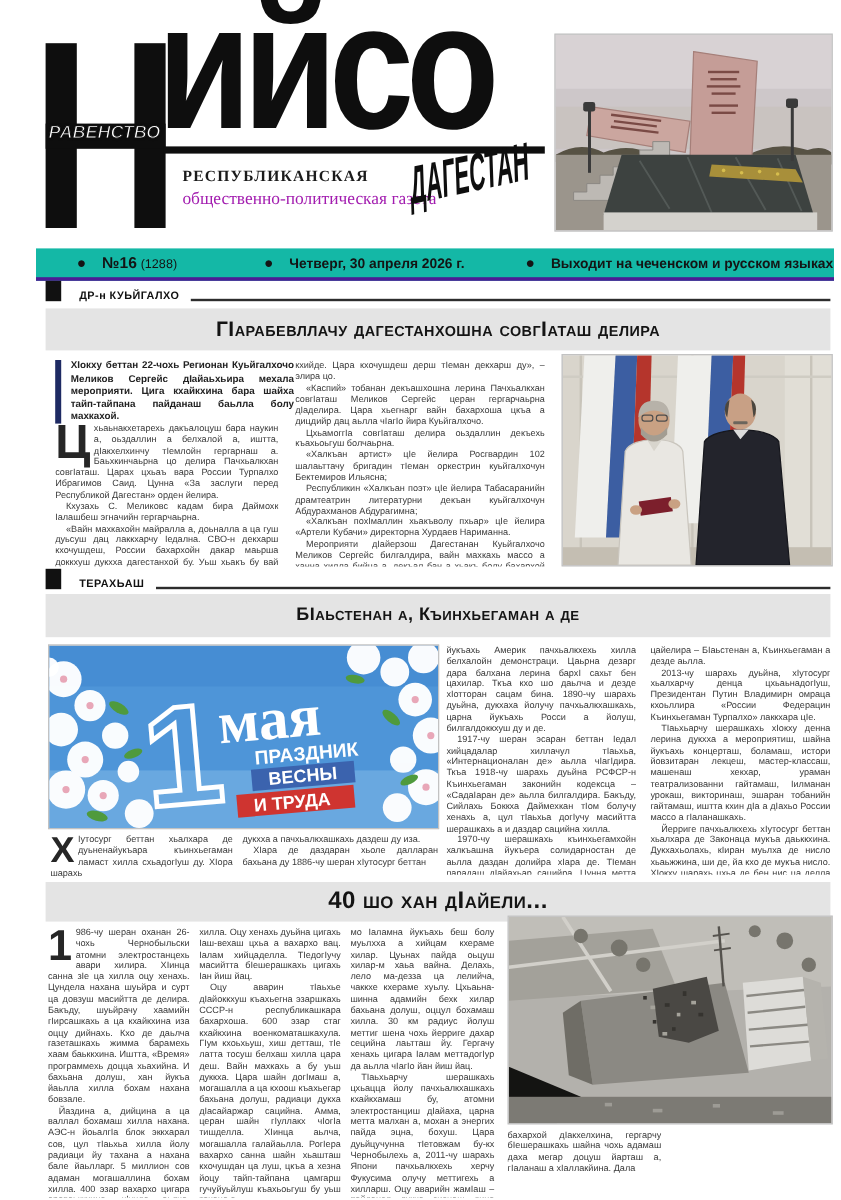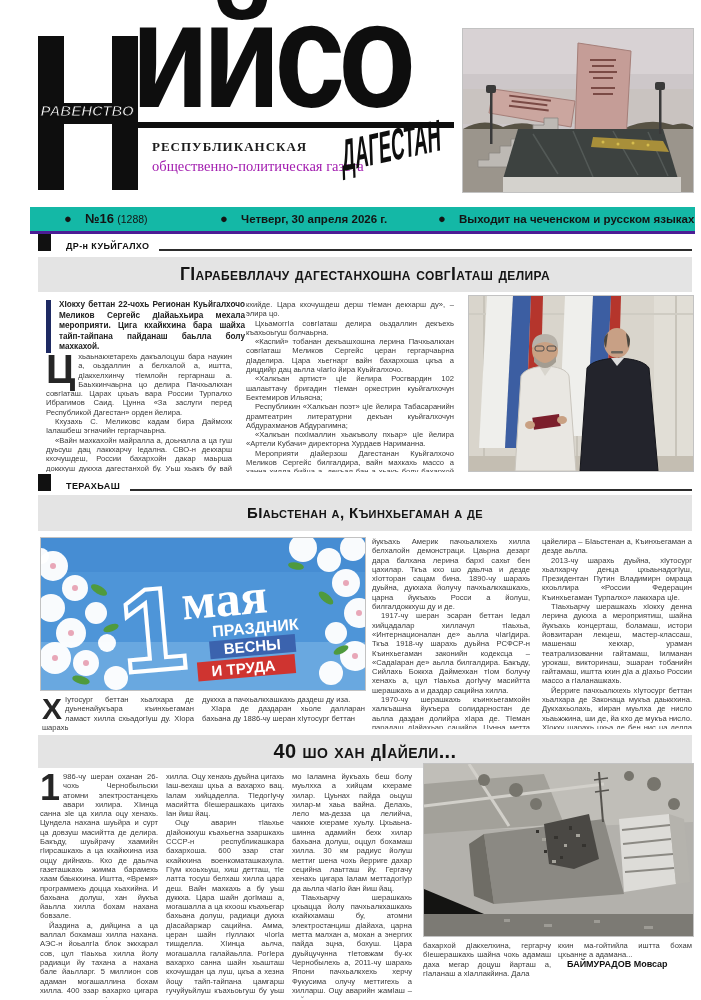--- a/index.html
+++ b/index.html
@@ -146,22 +146,22 @@
     <p class="flush">
       <span class="drop dc-big">Ц</span>
       <span>хьаьнакхетарехь дакъалоцуш бара наукин а, оьздаллин а белхалой а, иштта, дIакхелхинчу тIемлойн гергарнаш а. Баьхкинчаьрна цо делира Пачхьалкхан совгIаташ. Царах цхьаъ вара России Турпалхо Ибрагимов Саид. Цунна «За заслуги перед Республикой Дагестан» орден йелира.</span>
     </p>
     <p>Кхузахь С. Меликовс кадам бира Даймохк Iалашбеш эгначийн гергарчаьрна.</p>
     <p>«Вайн махкахойн майралла а, доьналла а ца гуш дуьсуш дац лаккхарчу Iедална. СВО-н декхарш кхочушдеш, России бахархойн дакар маьрша доккхуш дукхха дагестанхой бу. Уьш хьакъ бу вай шайх дак-</p>
   </div>
 
   <div class="col" style="left:246px;top:300px;width:208px;height:172px;">
     <p class="flush">кхийде. Цара кхочушдеш дерш тIеман декхарш ду», – элира цо.</p>
+    <p>«Каспий» тобанан декъашхошна лерина Пачхьалкхан совгIаташ Меликов Сергейс церан гергарчаьрна дIаделира. Цара хьегнарг вайн бахархоша цкъа а дицдийр дац аьлла чIагIо йира Куьйгалхочо.</p>
     <p>ЦхьамоггIа совгIаташ делира оьздаллин декъехь къахьоьгуш болчаьрна.</p>
-    <p>«Каспий» тобанан декъашхошна лерина Пачхьалкхан совгIаташ Меликов Сергейс церан гергарчаьрна дIаделира. Цара хьегнарг вайн бахархоша цкъа а дицдийр дац аьлла чIагIо йира Куьйгалхочо.</p>
     <p>«Халкъан артист» цIе йелира Росгвардин 102 шалаьттачу бригадин тIеман оркестрин куьйгалхочун Бектемиров Ильясна;</p>
     <p>Республикин «Халкъан поэт» цIе йелира Табасаранийн драмтеатрин литературни декъан куьйгалхочун Абдурахманов Абдурагимна;</p>
     <p>«Халкъан похIмаллин хьакъволу пхьар» цIе йелира «Артели Кубачи» директорна Хурдаев Нариманна.</p>
     <p>Мероприяти дIайерзош Дагестанан Куьйгалхочо Меликов Сергейс билгалдира, вайн махкахь массо а ханна хилла бийца а, декъал бан а хьакъ болу бахархой хилла аьлла. Шен цIарах цо берриге а декъалбира.</p>
   </div>
 
   <div class="photo" style="left:468px;top:295px;width:224px;height:175px;">
     <svg width="224" height="175" viewBox="0 0 224 175">
       <rect x="0" y="0" width="224" height="175" fill="#d9d5cc"></rect>
       <rect x="185" y="0" width="39" height="175" fill="#e1ded6"></rect>
@@ -363,18 +363,14 @@
           <rect x="120" y="160" width="8" height="3"></rect>
         <rect x="170" y="156" width="6" height="3"></rect>
           <rect x="220" y="162" width="9" height="3"></rect>
         </g>
     </svg>
   </div>
 
   <div class="col" style="left:423px;top:941px;width:128px;height:55px;">
     <p class="flush">бахархой дIакхелхина, гергарчу бIешерашкахь шайна чохь адамаш даха мегар доцуш йарташ а, гIаланаш а хIаллакйина. Дала</p>
   </div>
-  <div class="col" style="left:558px;top:941px;width:134px;height:55px;">
-    <p class="flush">кхин ма-гойтийла иштта бохам цхьанне а адамана...</p>
-    <p class="byline">БАЙМУРАДОВ Мовсар</p>
-  </div>
 
 </div>
 
 </body></html>

